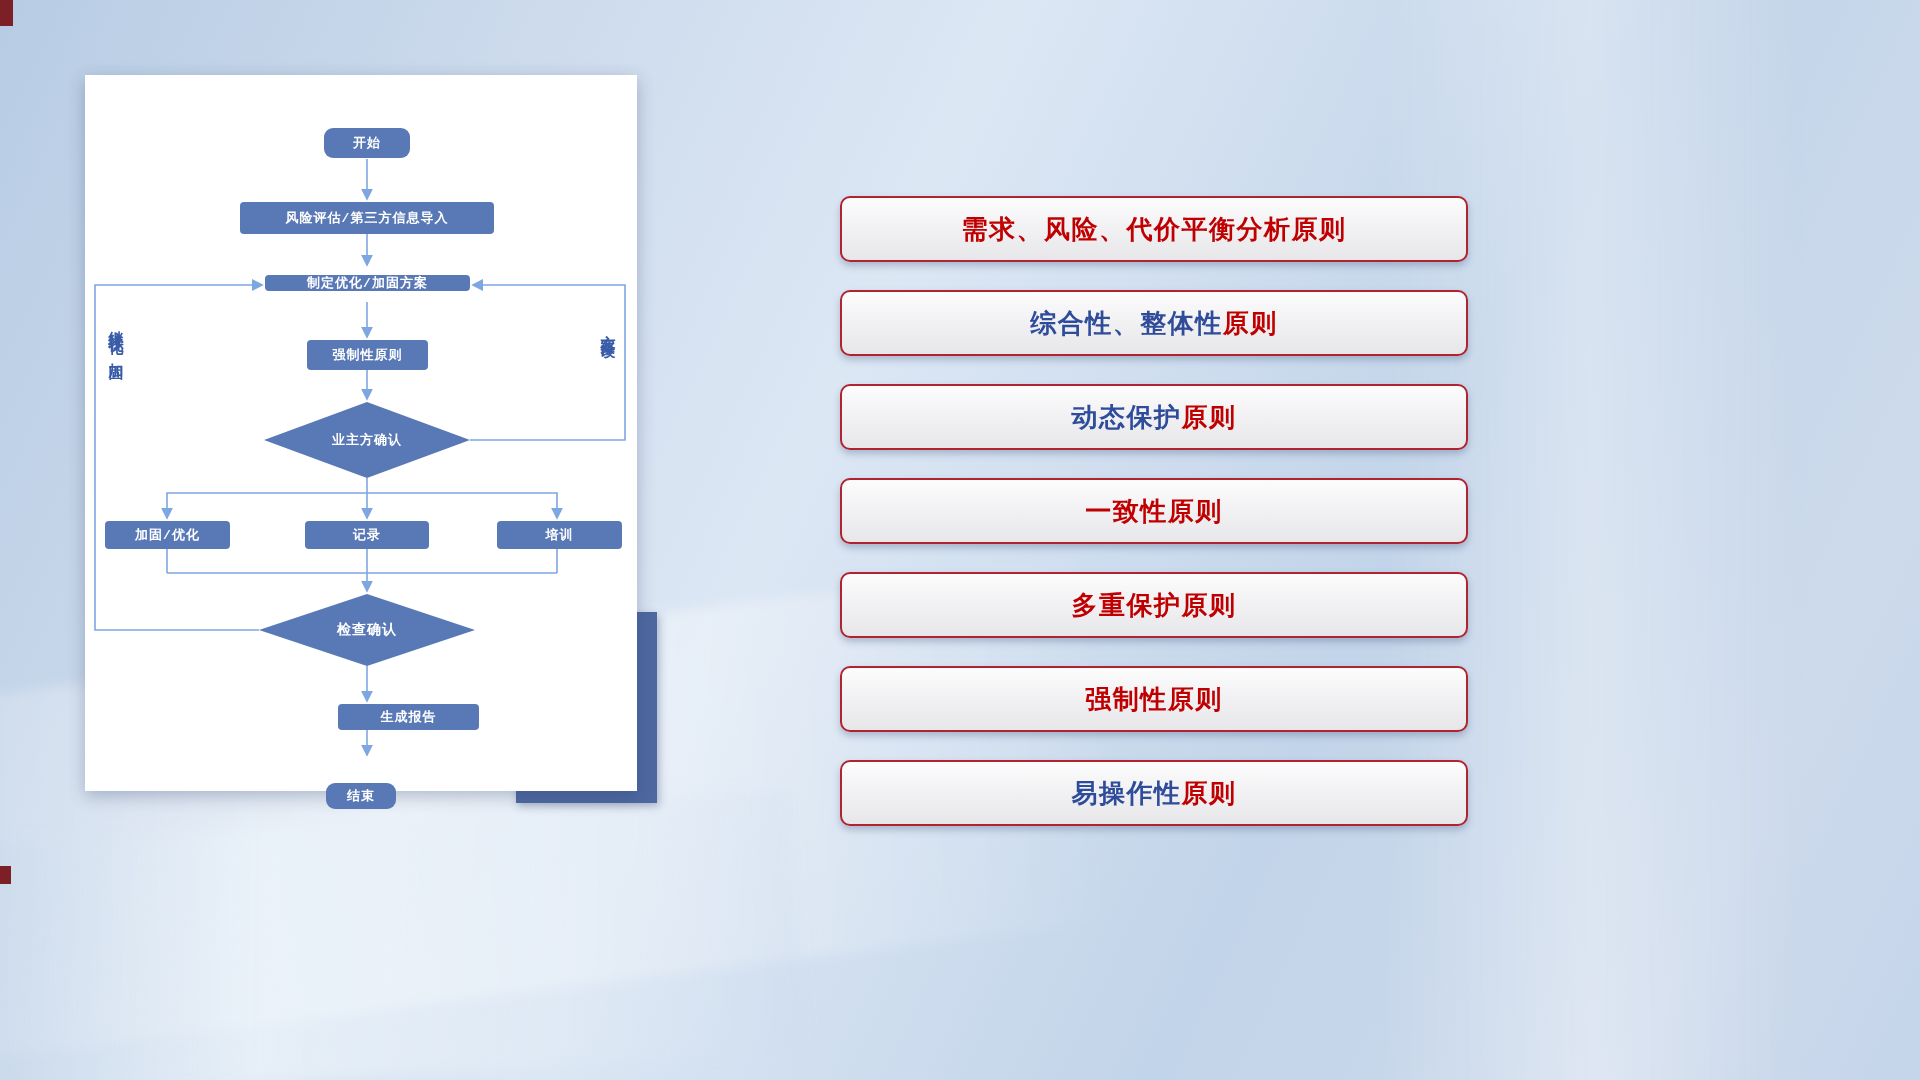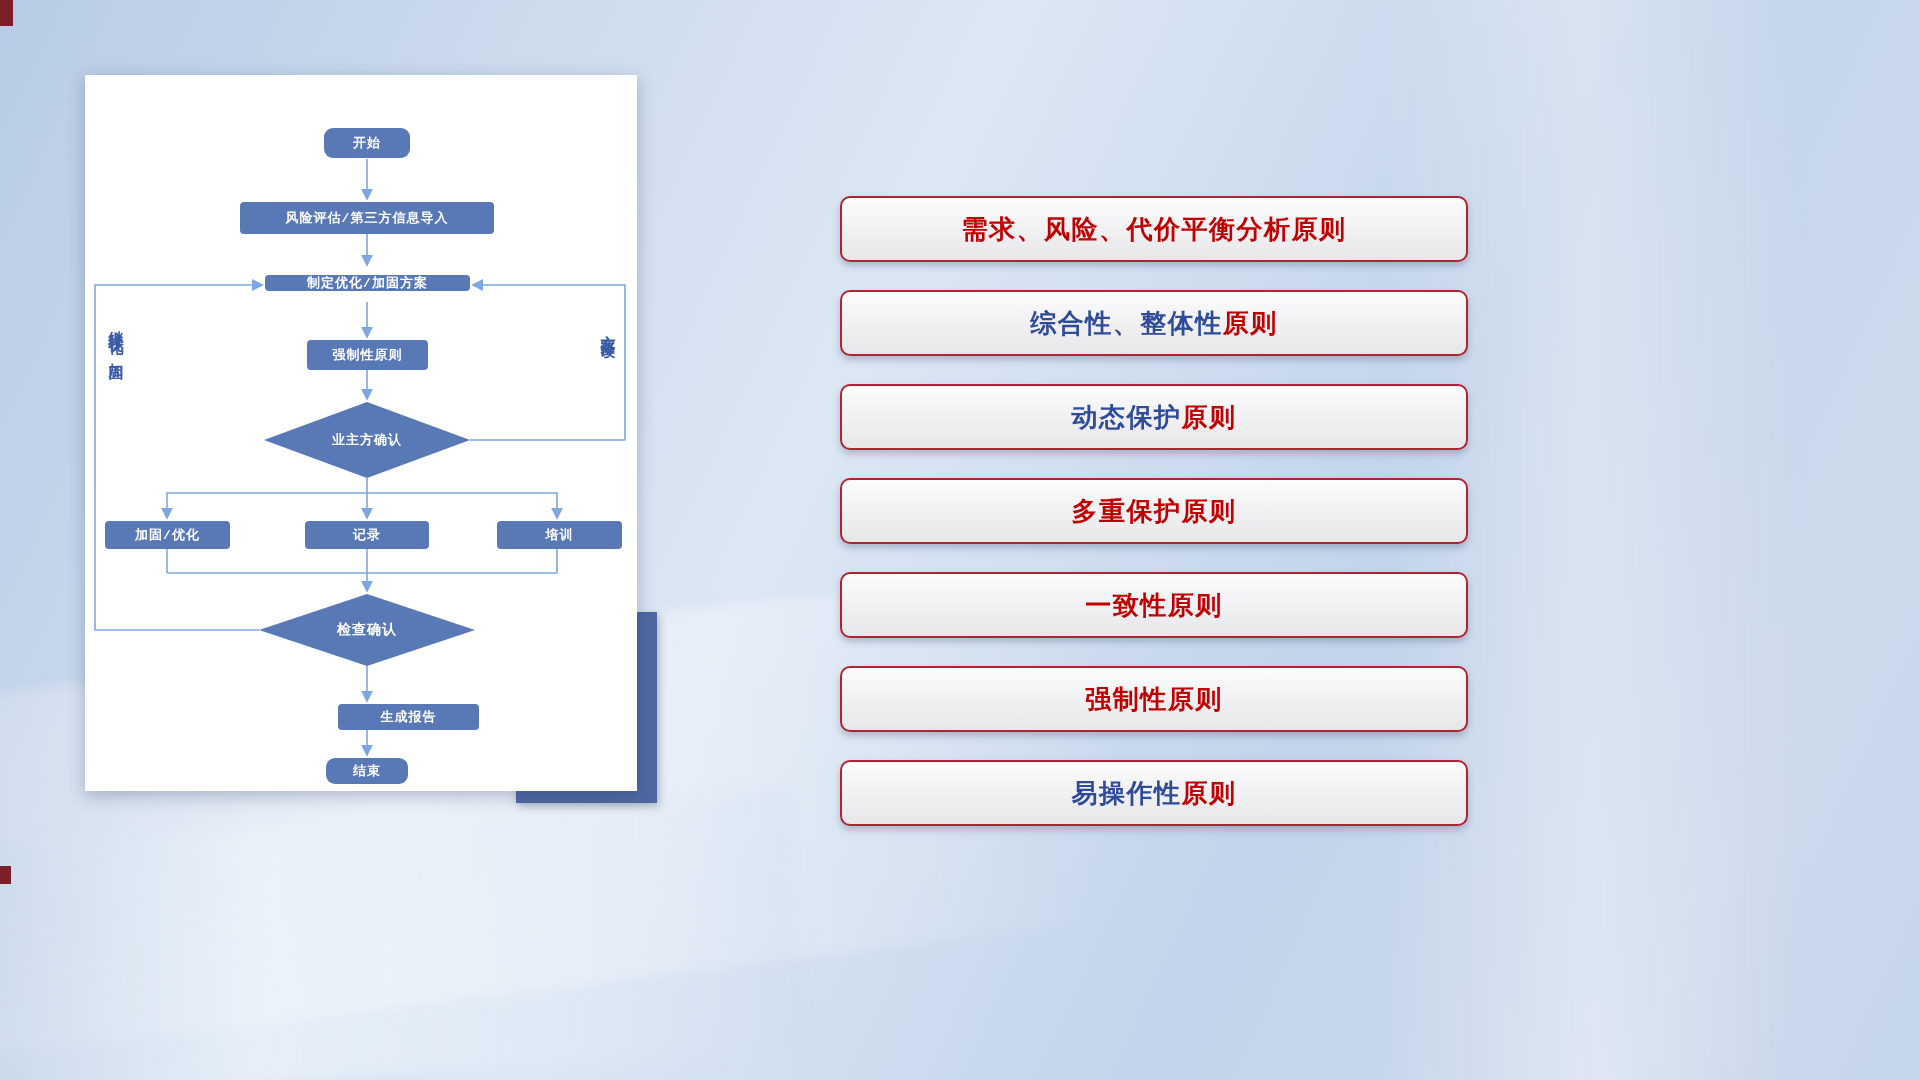--- a/index.html
+++ b/index.html
@@ -123,21 +123,21 @@
     <div class="fc-node fc-rect" style="left:20px;top:446px;width:125px;height:28px;">加固/优化</div>
 
     <div class="fc-node fc-rect" style="left:220px;top:446px;width:124px;height:28px;">记录</div>
 
     <div class="fc-node fc-rect" style="left:412px;top:446px;width:125px;height:28px;">培训</div>
 
     <div class="fc-node fc-diamond" style="left:174px;top:519px;width:216px;height:72px;font-size:14px;">检查确认</div>
 
     <div class="fc-node fc-rect" style="left:224px;top:629px;width:141px;height:26px;margin-left:29px;">生成报告</div>
 
-    <div class="fc-node fc-rounded" style="left:241px;top:683px;width:82px;height:26px;">结束</div>
+    <div class="fc-node fc-rounded" style="left:241px;top:708px;width:70px;height:26px;">结束</div>
 
     <div class="fc-vlabel" style="left:24px;top:244px;height:140px;">继续优化/加固</div>
 
     <div class="fc-vlabel" style="left:516px;top:247px;height:95px;">方案修改</div>
 
   </div>
 
 
   <div class="principles-list">
   <div class="principle-box">
@@ -148,25 +148,25 @@
         <span style="color: rgb(47, 76, 155);">综合性、整体性</span>
         <span style="color: rgb(192, 0, 0);">原则</span>
       </div>
 
   <div class="principle-box">
         <span style="color: rgb(47, 76, 155);">动态保护</span>
         <span style="color: rgb(192, 0, 0);">原则</span>
       </div>
 
   <div class="principle-box">
-        <span style="color: rgb(192, 0, 0);">多重保护原则</span>
+        <span style="color: rgb(192, 0, 0);">一致性原则</span>
       </div>
 
   <div class="principle-box">
-        <span style="color: rgb(192, 0, 0);">一致性原则</span>
+        <span style="color: rgb(192, 0, 0);">多重保护原则</span>
       </div>
 
   <div class="principle-box">
         <span style="color: rgb(192, 0, 0);">强制性原则</span>
       </div>
 
   <div class="principle-box">
         <span style="color: rgb(47, 76, 155);">易操作性</span>
         <span style="color: rgb(192, 0, 0);">原则</span>
       </div>

